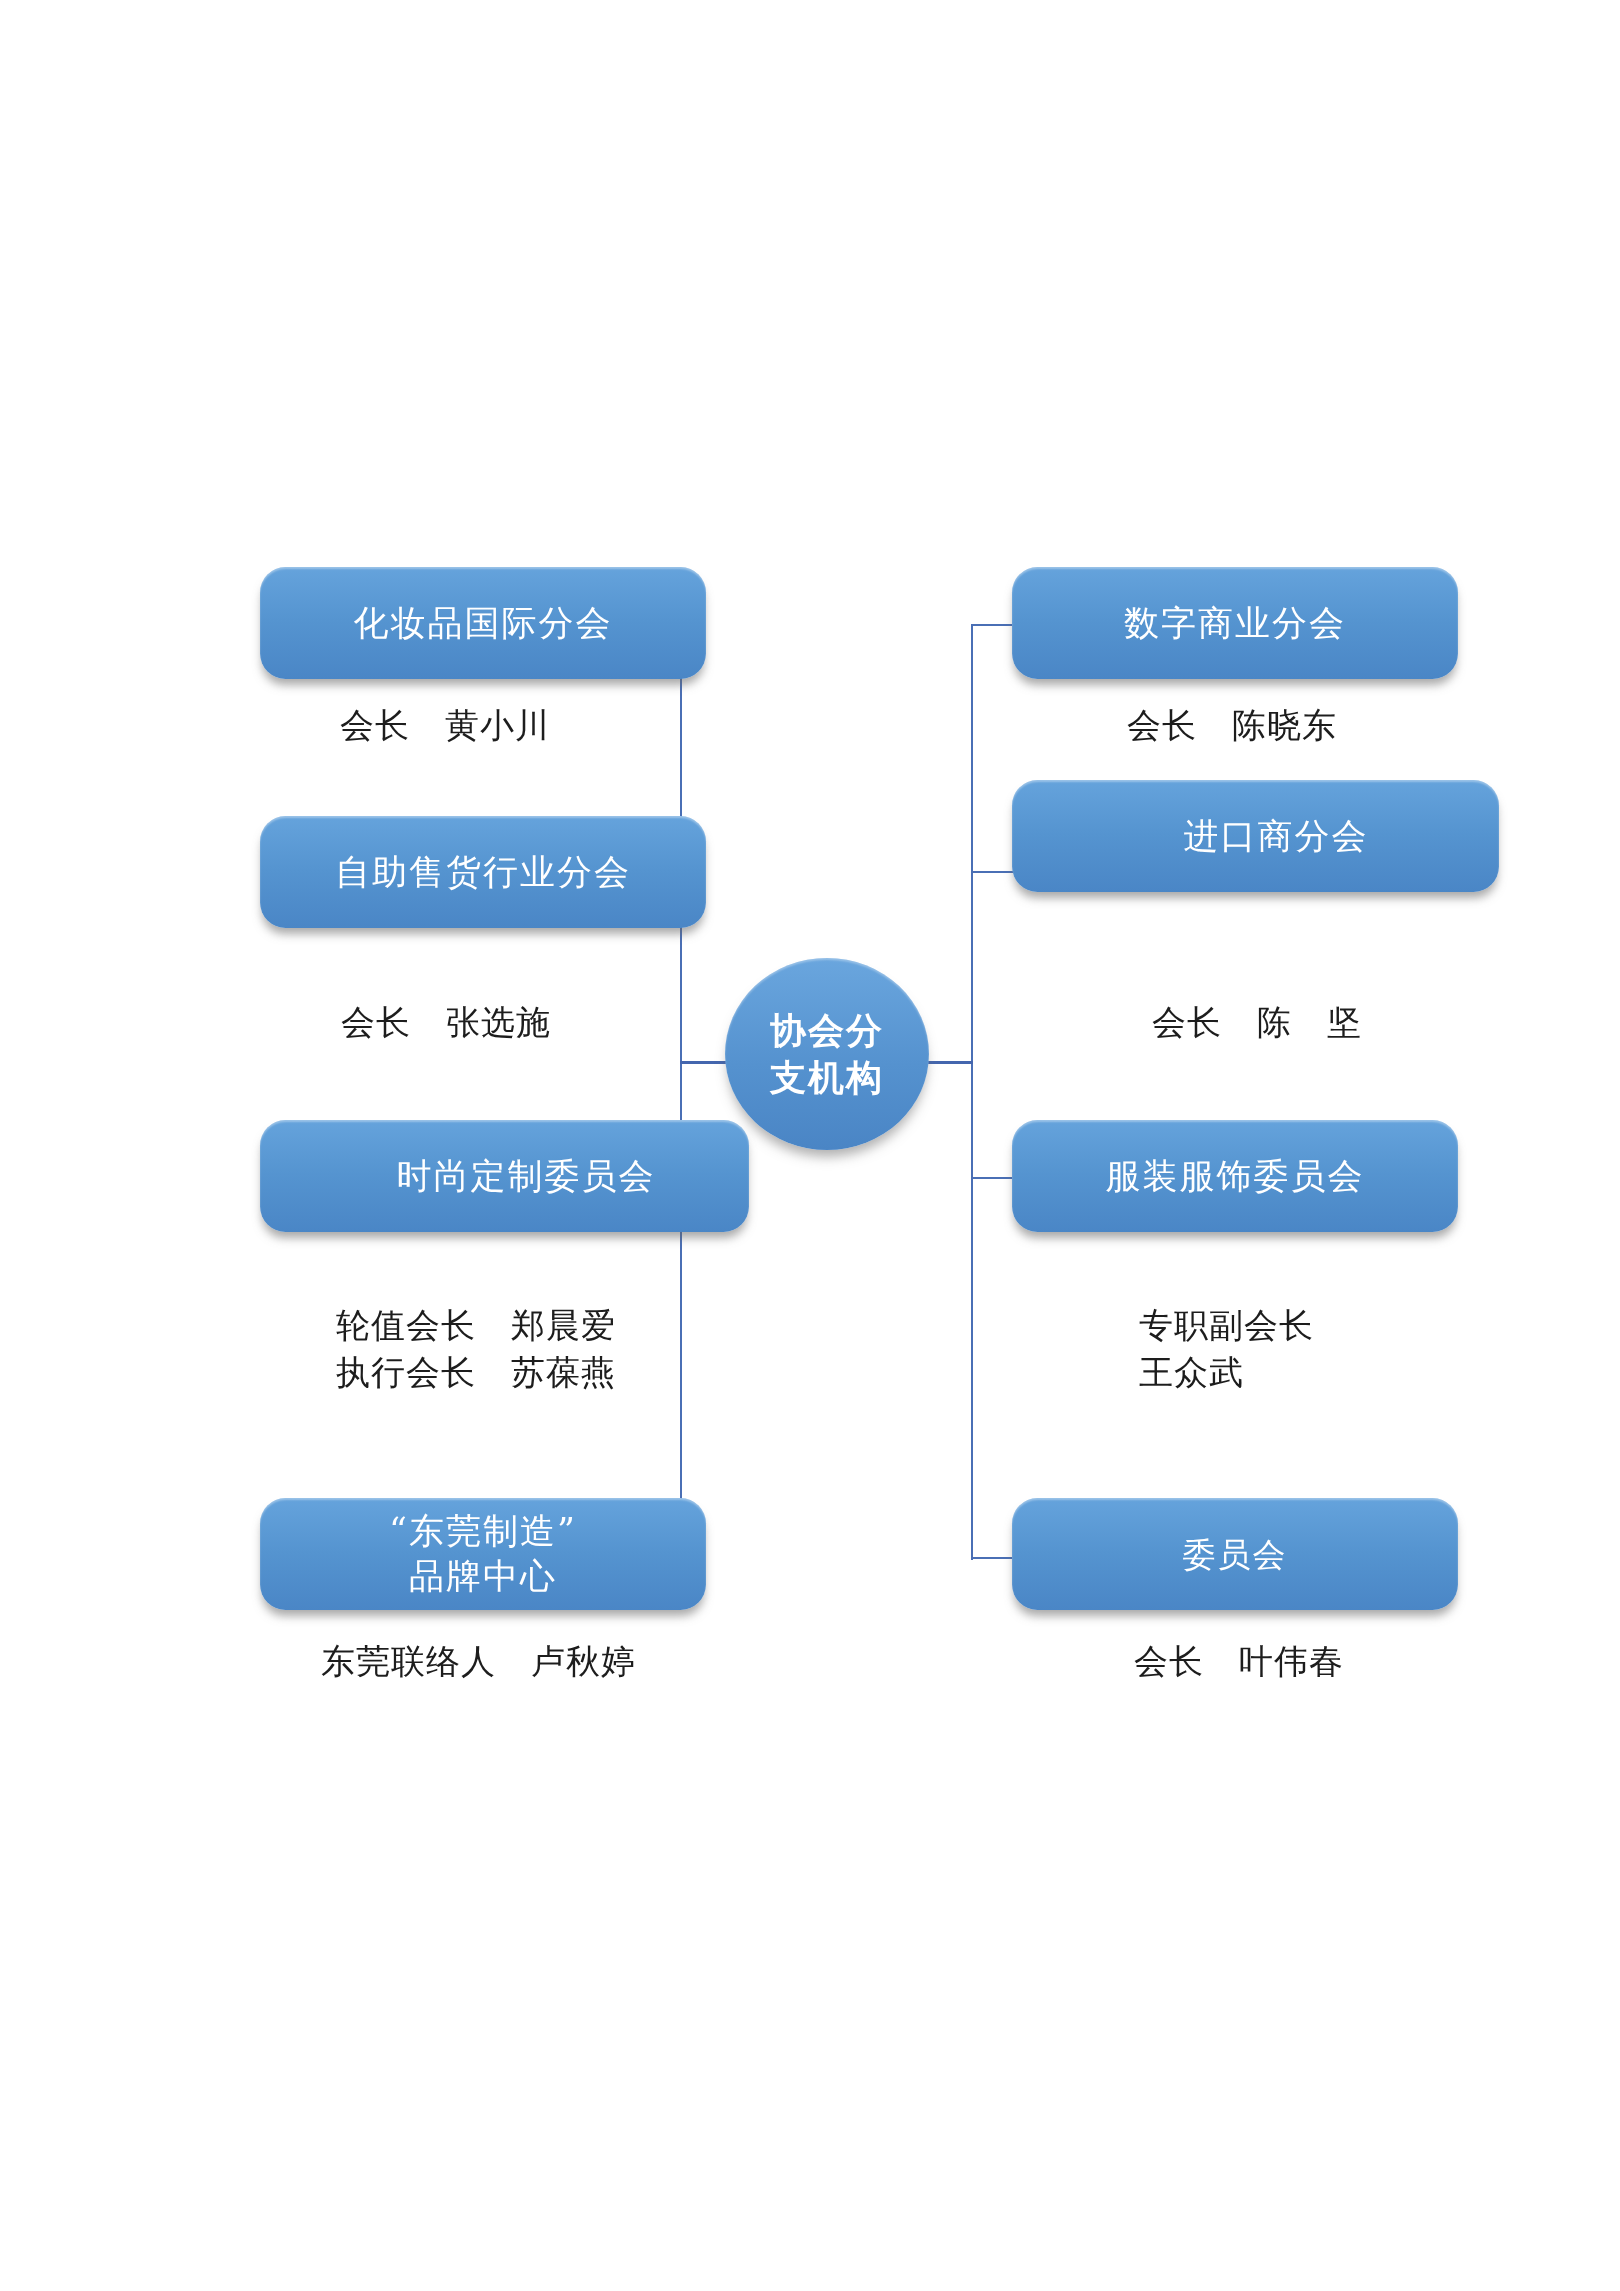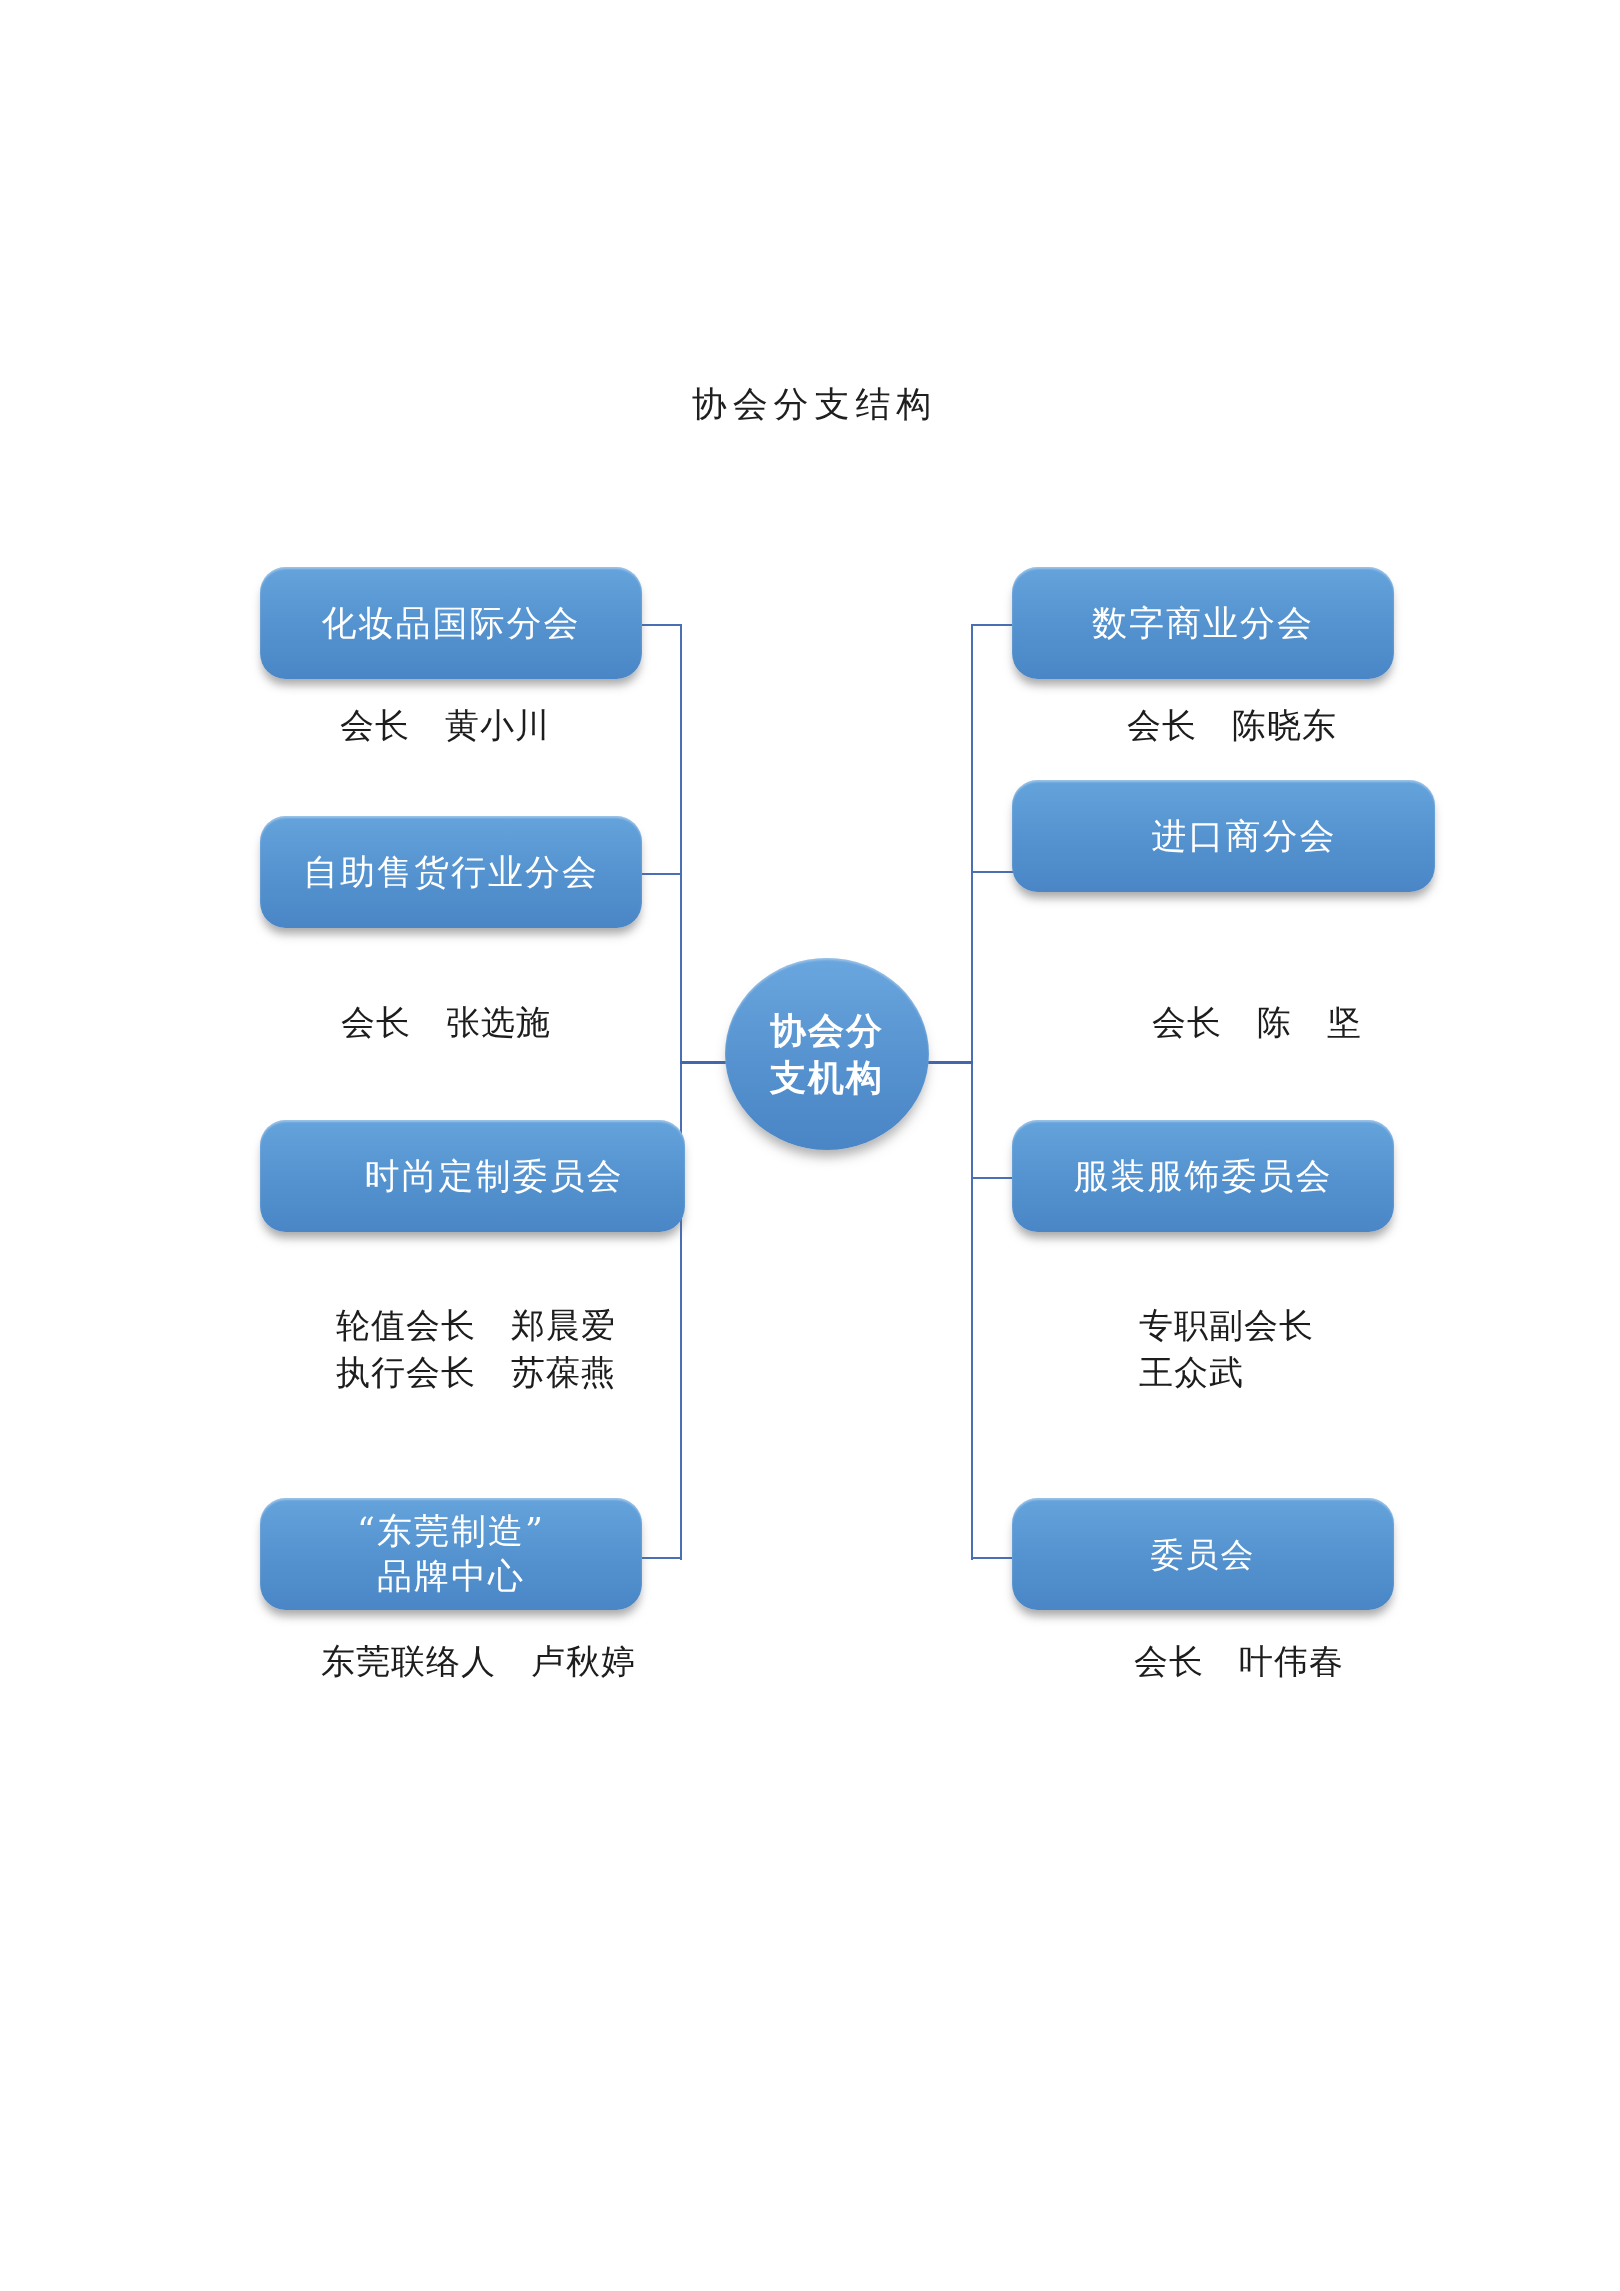--- a/index.html
+++ b/index.html
@@ -13,21 +13,21 @@
   .doc-title{
     position:absolute;
     left:588px;top:383px;width:453px;
     text-align:center;
     font-size:35px;line-height:43px;
     letter-spacing:5.9px;
     color:#1f1f1f;
   }
   .node-box{
     position:absolute;
-    width:382px;height:112px;
+    width:446px;height:112px;
     border-radius:25.5px;
     background:linear-gradient(180deg,#65a3dc 0%,#5594d0 48%,#4a86c6 100%);
     box-shadow:0 8.8px 9.8px -2.9px rgba(100,100,100,0.55), inset 0 2px 2px rgba(255,255,255,0.35);
     display:flex;flex-direction:column;align-items:center;justify-content:center;
     color:#ffffff;
     font-size:35px;line-height:45px;
     letter-spacing:2px;
     text-align:center;
   }
   .col-left .node-box{left:260px;}
@@ -58,21 +58,20 @@
   }
   .hline{height:2px;}
   .vline{width:2px;}
   .hline-thick{height:2.9px;background:#4466ae;}
 </style>
 </head>
 <body>
 
 <div class="page">
 
-  <div class="doc-title">协会分支结构</div>
 
   <div class="line vline" style="left:680px;top:624px;height:936px;"></div>
   <div class="line vline" style="left:971px;top:624px;height:936px;"></div>
 
   <div class="line hline" style="left:642px;top:624px;width:40px;"></div>
   <div class="line hline" style="left:642px;top:873px;width:40px;"></div>
   <div class="line hline" style="left:642px;top:1177px;width:40px;"></div>
   <div class="line hline" style="left:642px;top:1557px;width:40px;"></div>
   <div class="line hline-thick" style="left:680px;top:1061px;width:47px;"></div>
 

